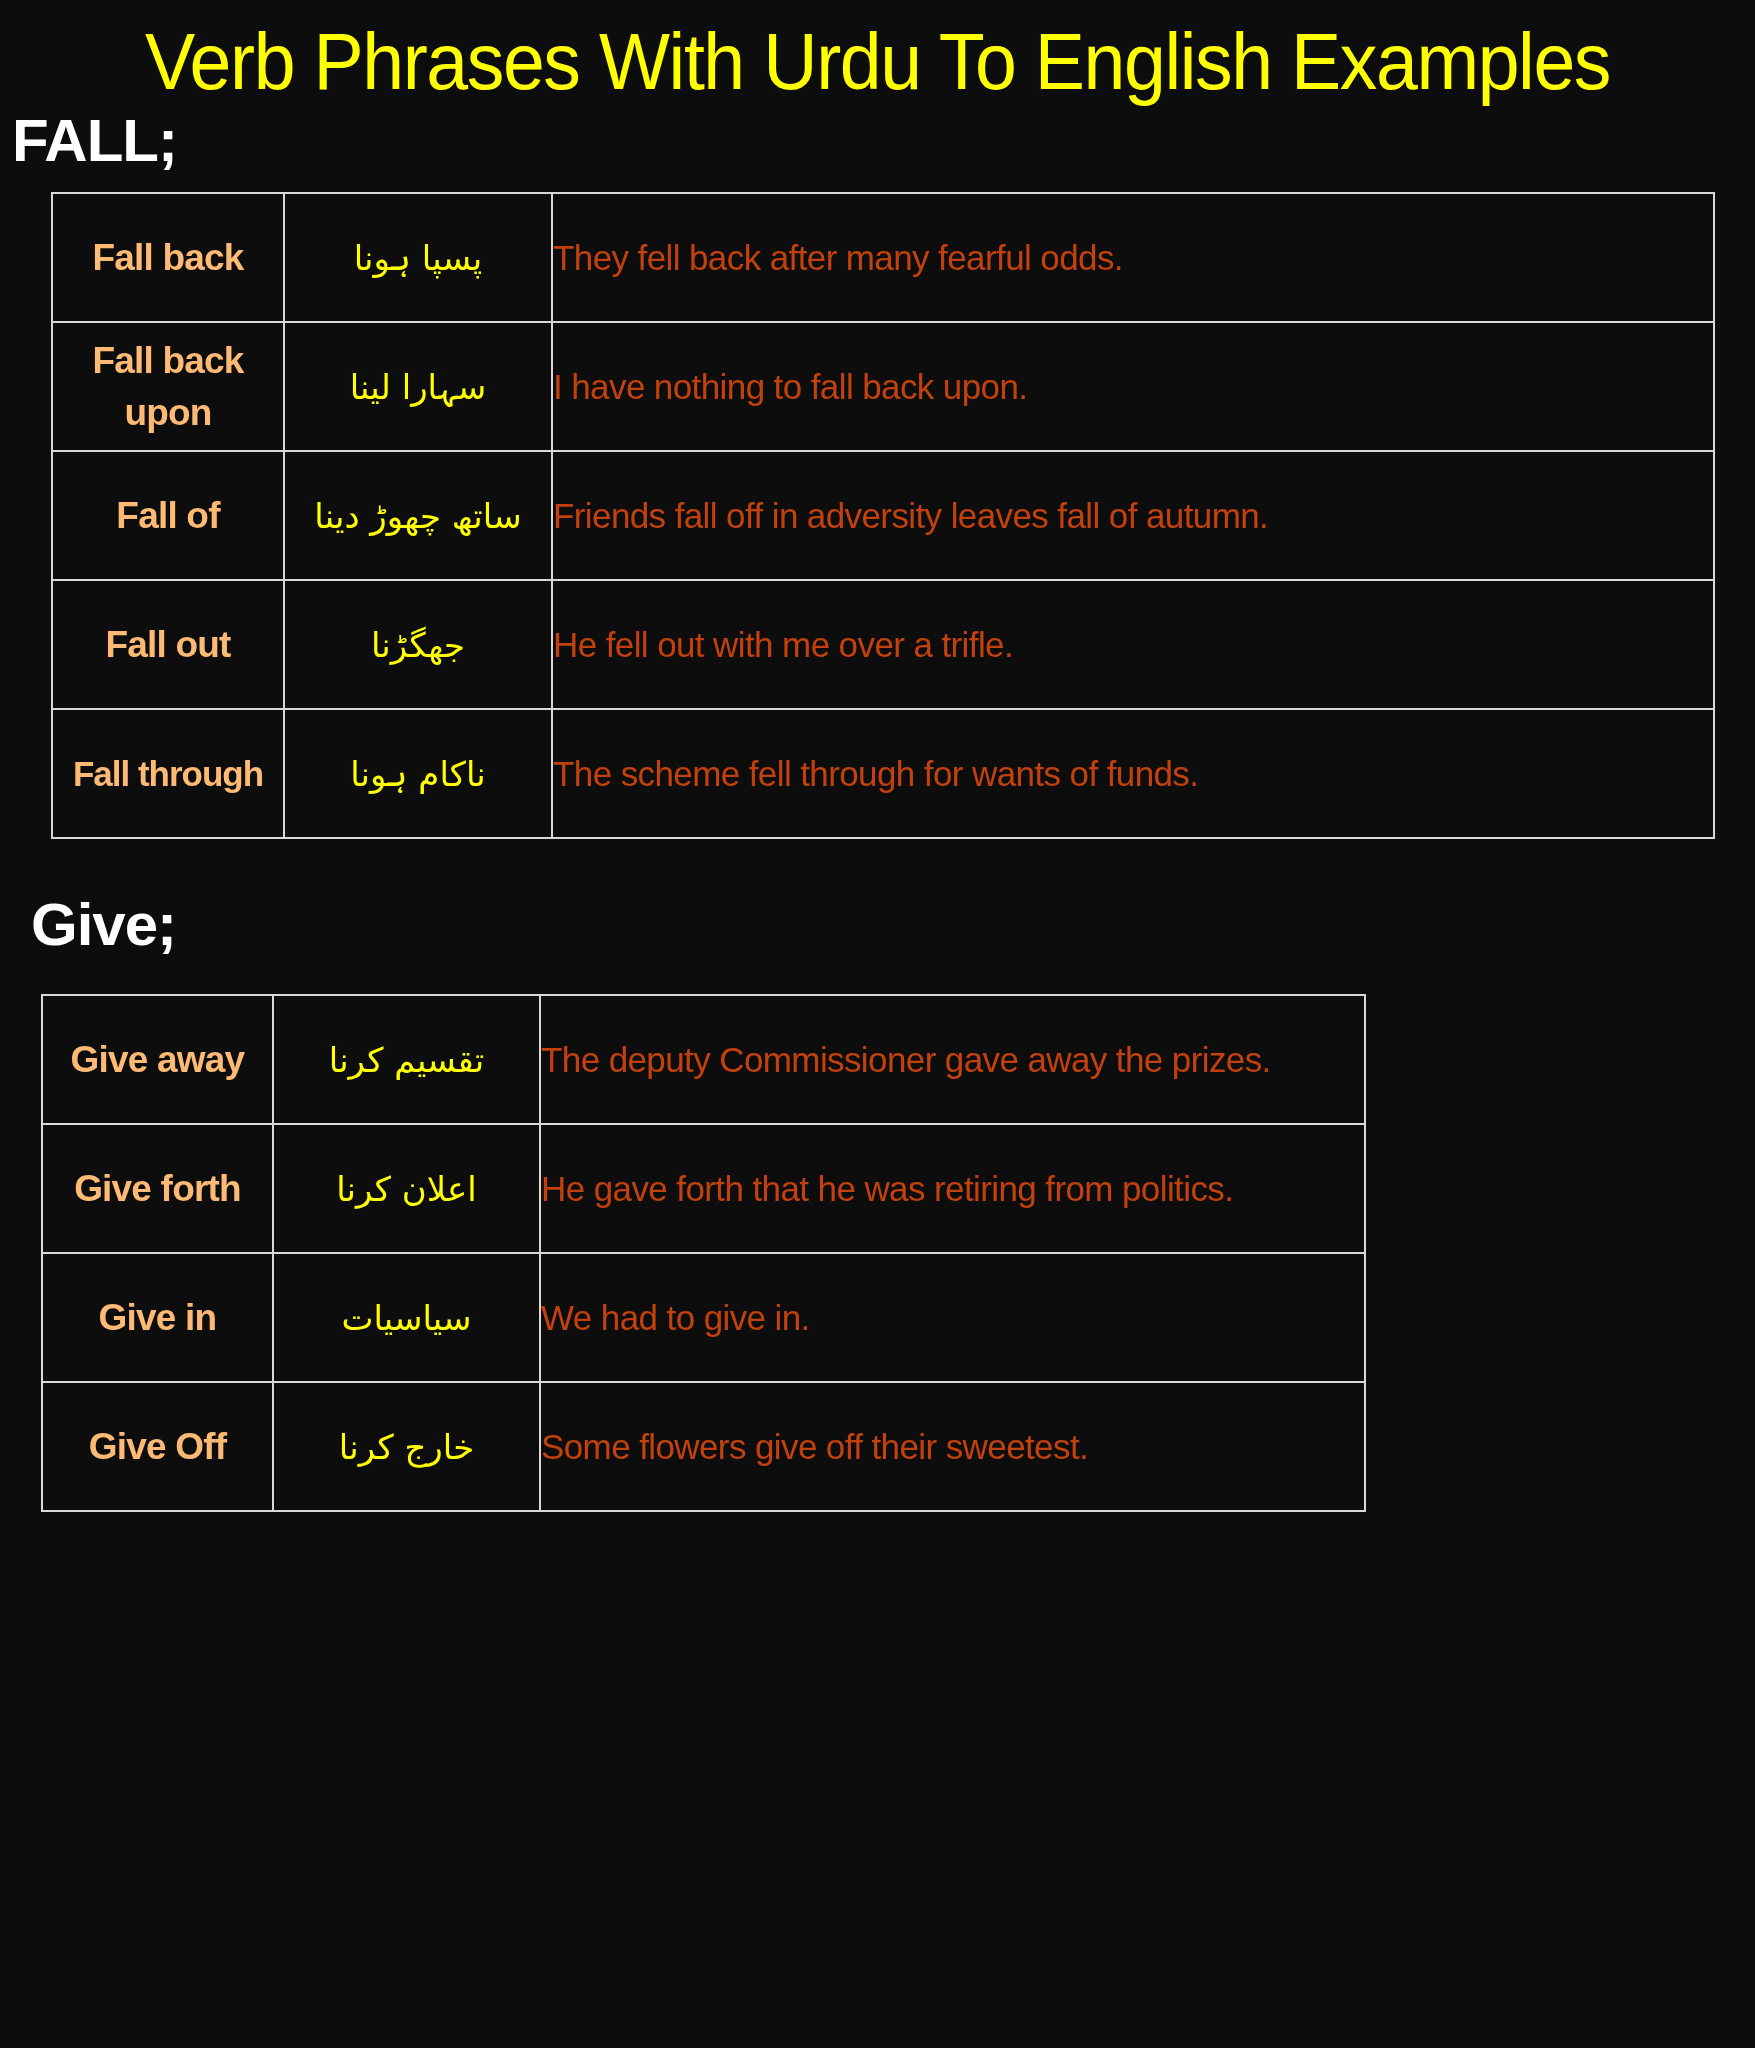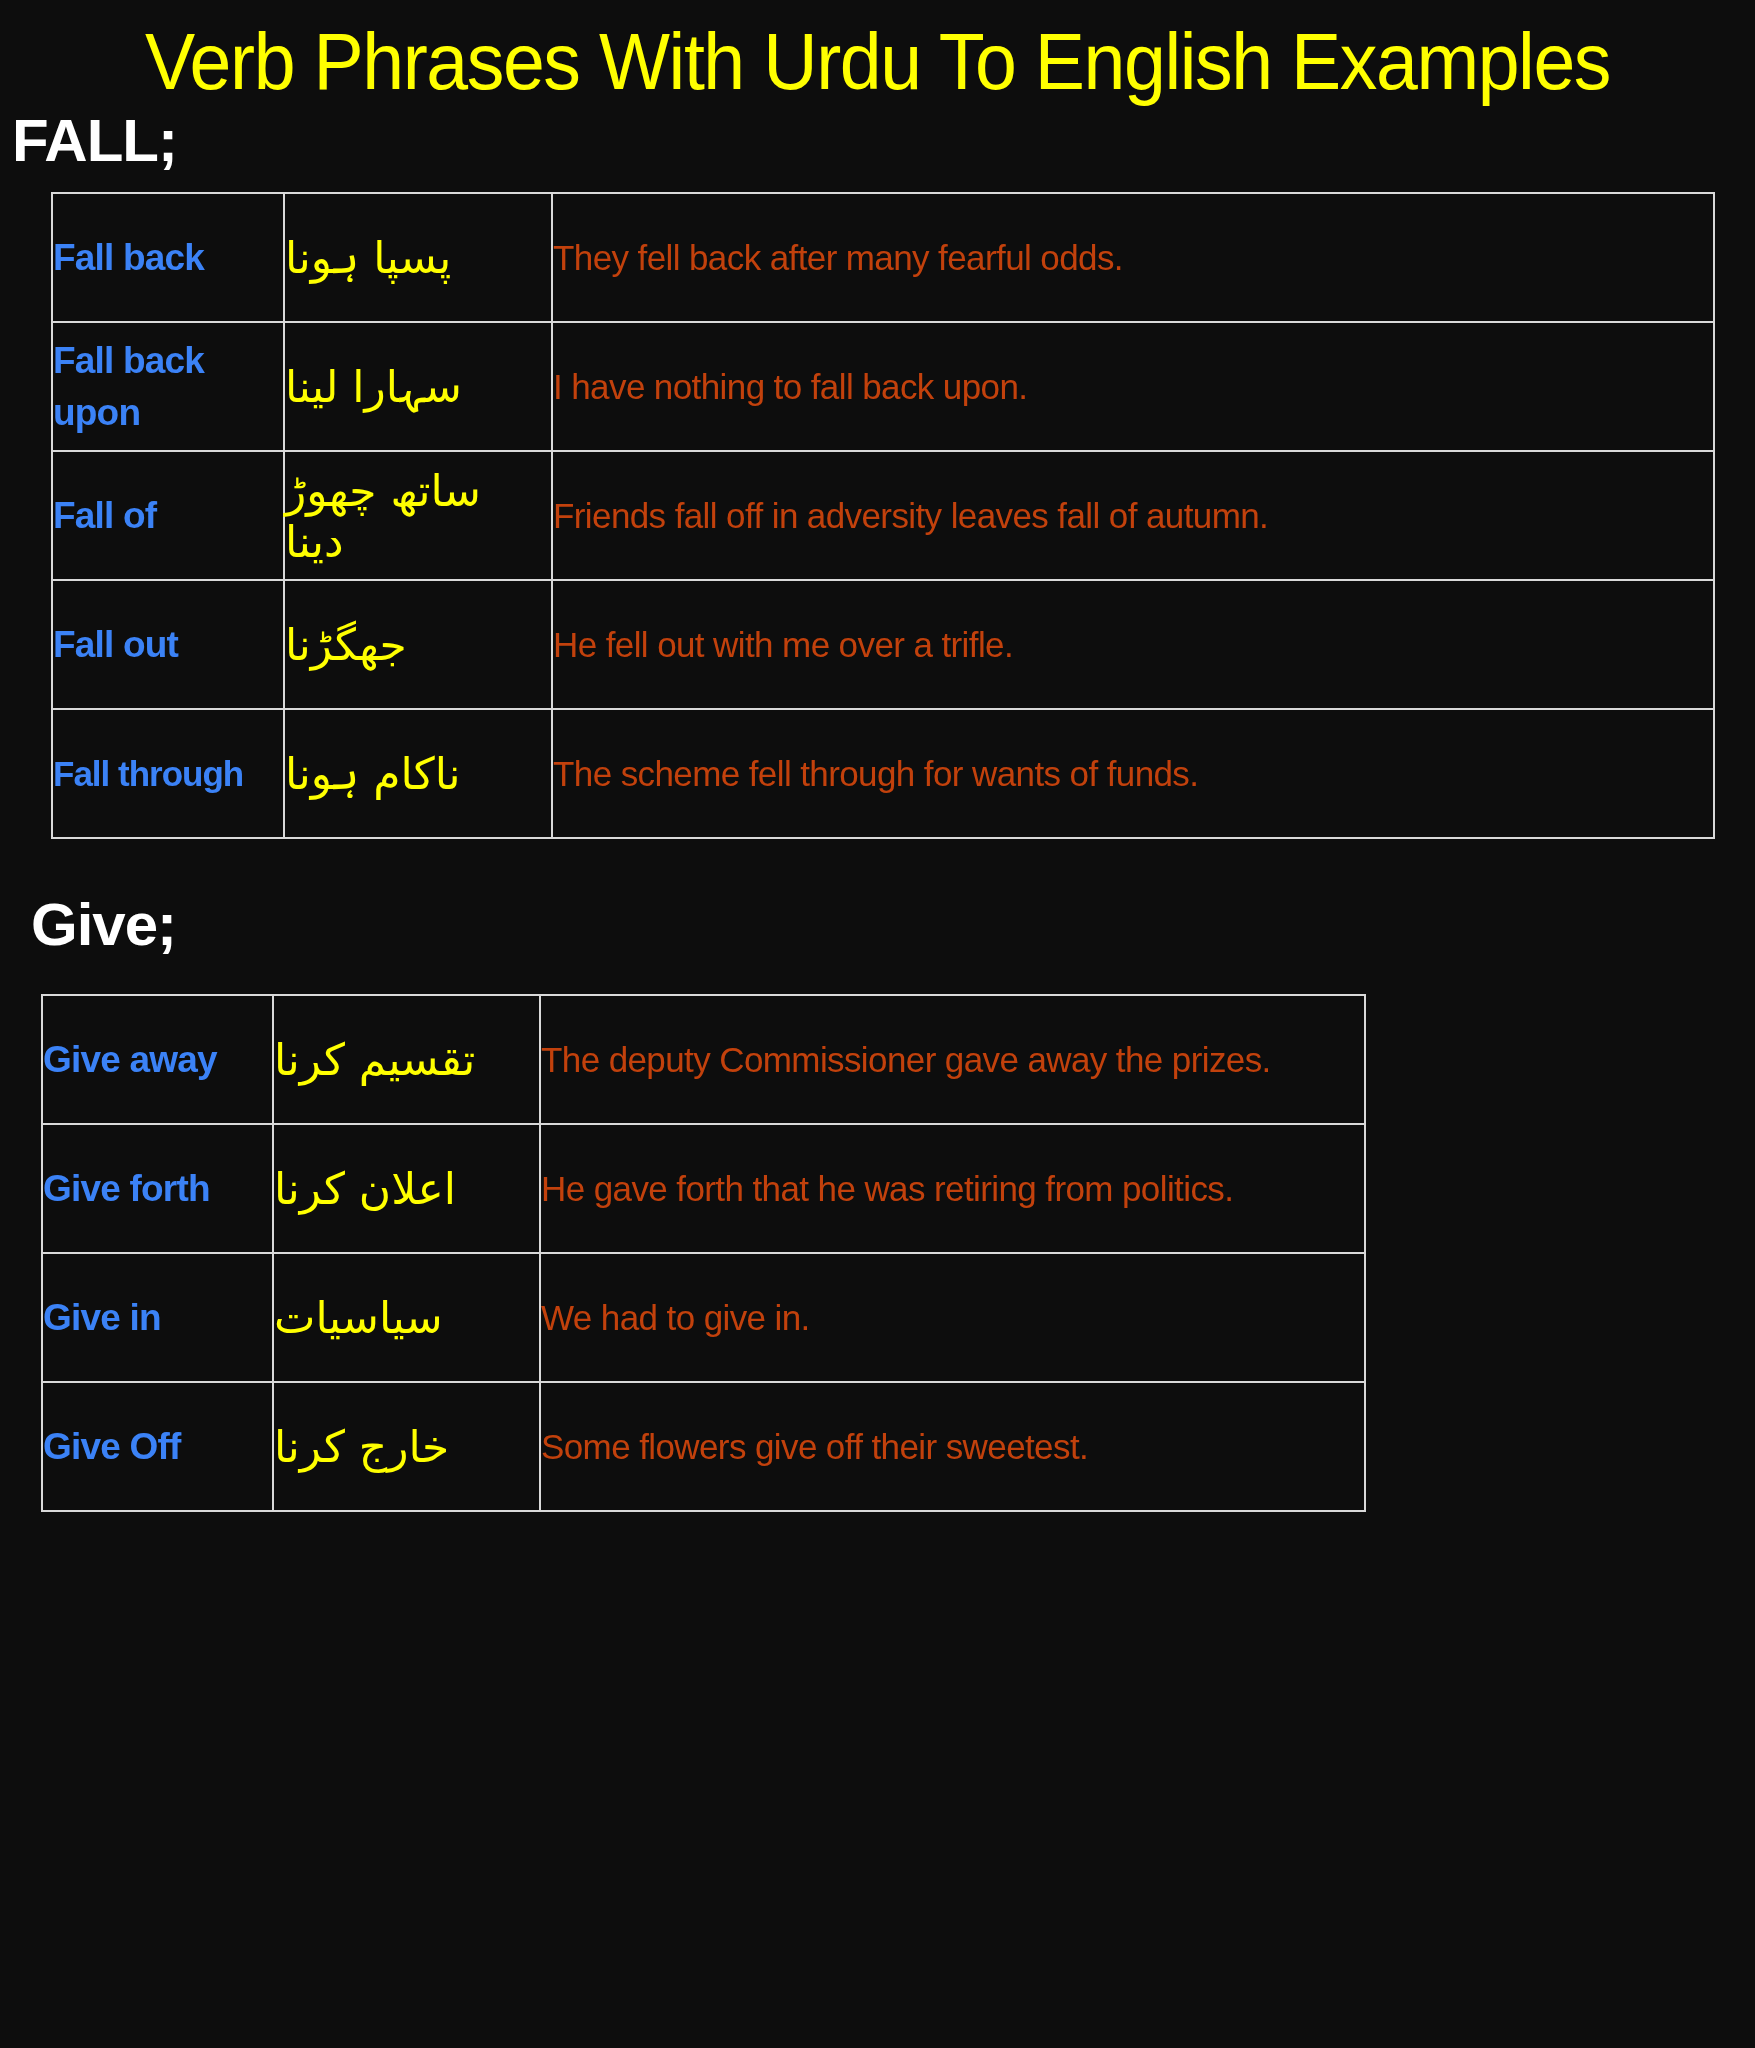--- a/index.html
+++ b/index.html
@@ -51,31 +51,32 @@
     table.phrases td {
       border: 2px solid #d9d9d9;
       height: 127px;
       padding: 0;
       vertical-align: middle;
     }
     .table-fall { left: 51px; top: 192px; width: 1664px; }
     .table-give { left: 41px; top: 994px; width: 1325px; }
 
     td.phrase {
-      color: #3b82f6;
+      color: #fdba74;
       font-weight: bold;
+      text-align: center;
       font-size: 37px;
       line-height: 52px;
       letter-spacing: -0.8px;
     }
     td.urdu {
       color: #ffff00;
-      text-align: left;
+      text-align: center;
       font-family: "DejaVu Sans", sans-serif;
-      font-size: 44px;
+      font-size: 34px;
       direction: rtl;
     }
     td.example {
       color: #c2410c;
       text-align: left;
       font-size: 35px;
       padding-left: 5px;
       letter-spacing: -0.6px;
       white-space: nowrap;
       overflow: hidden;

